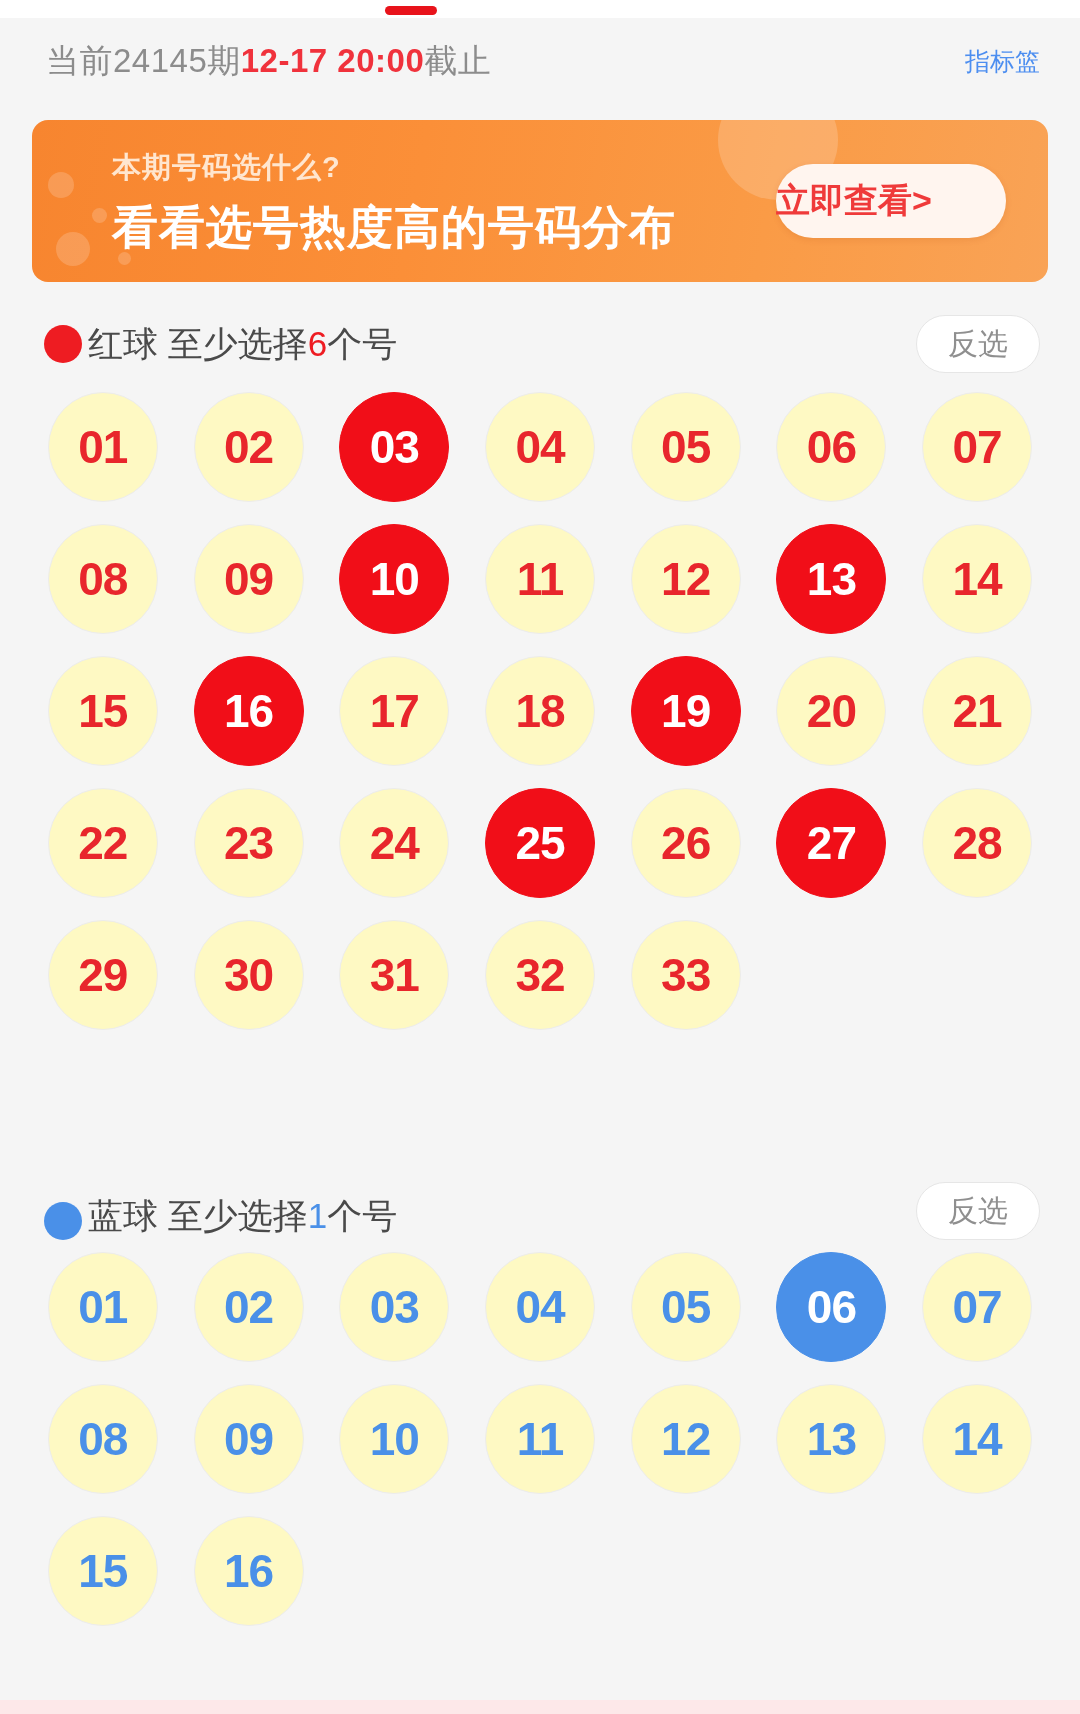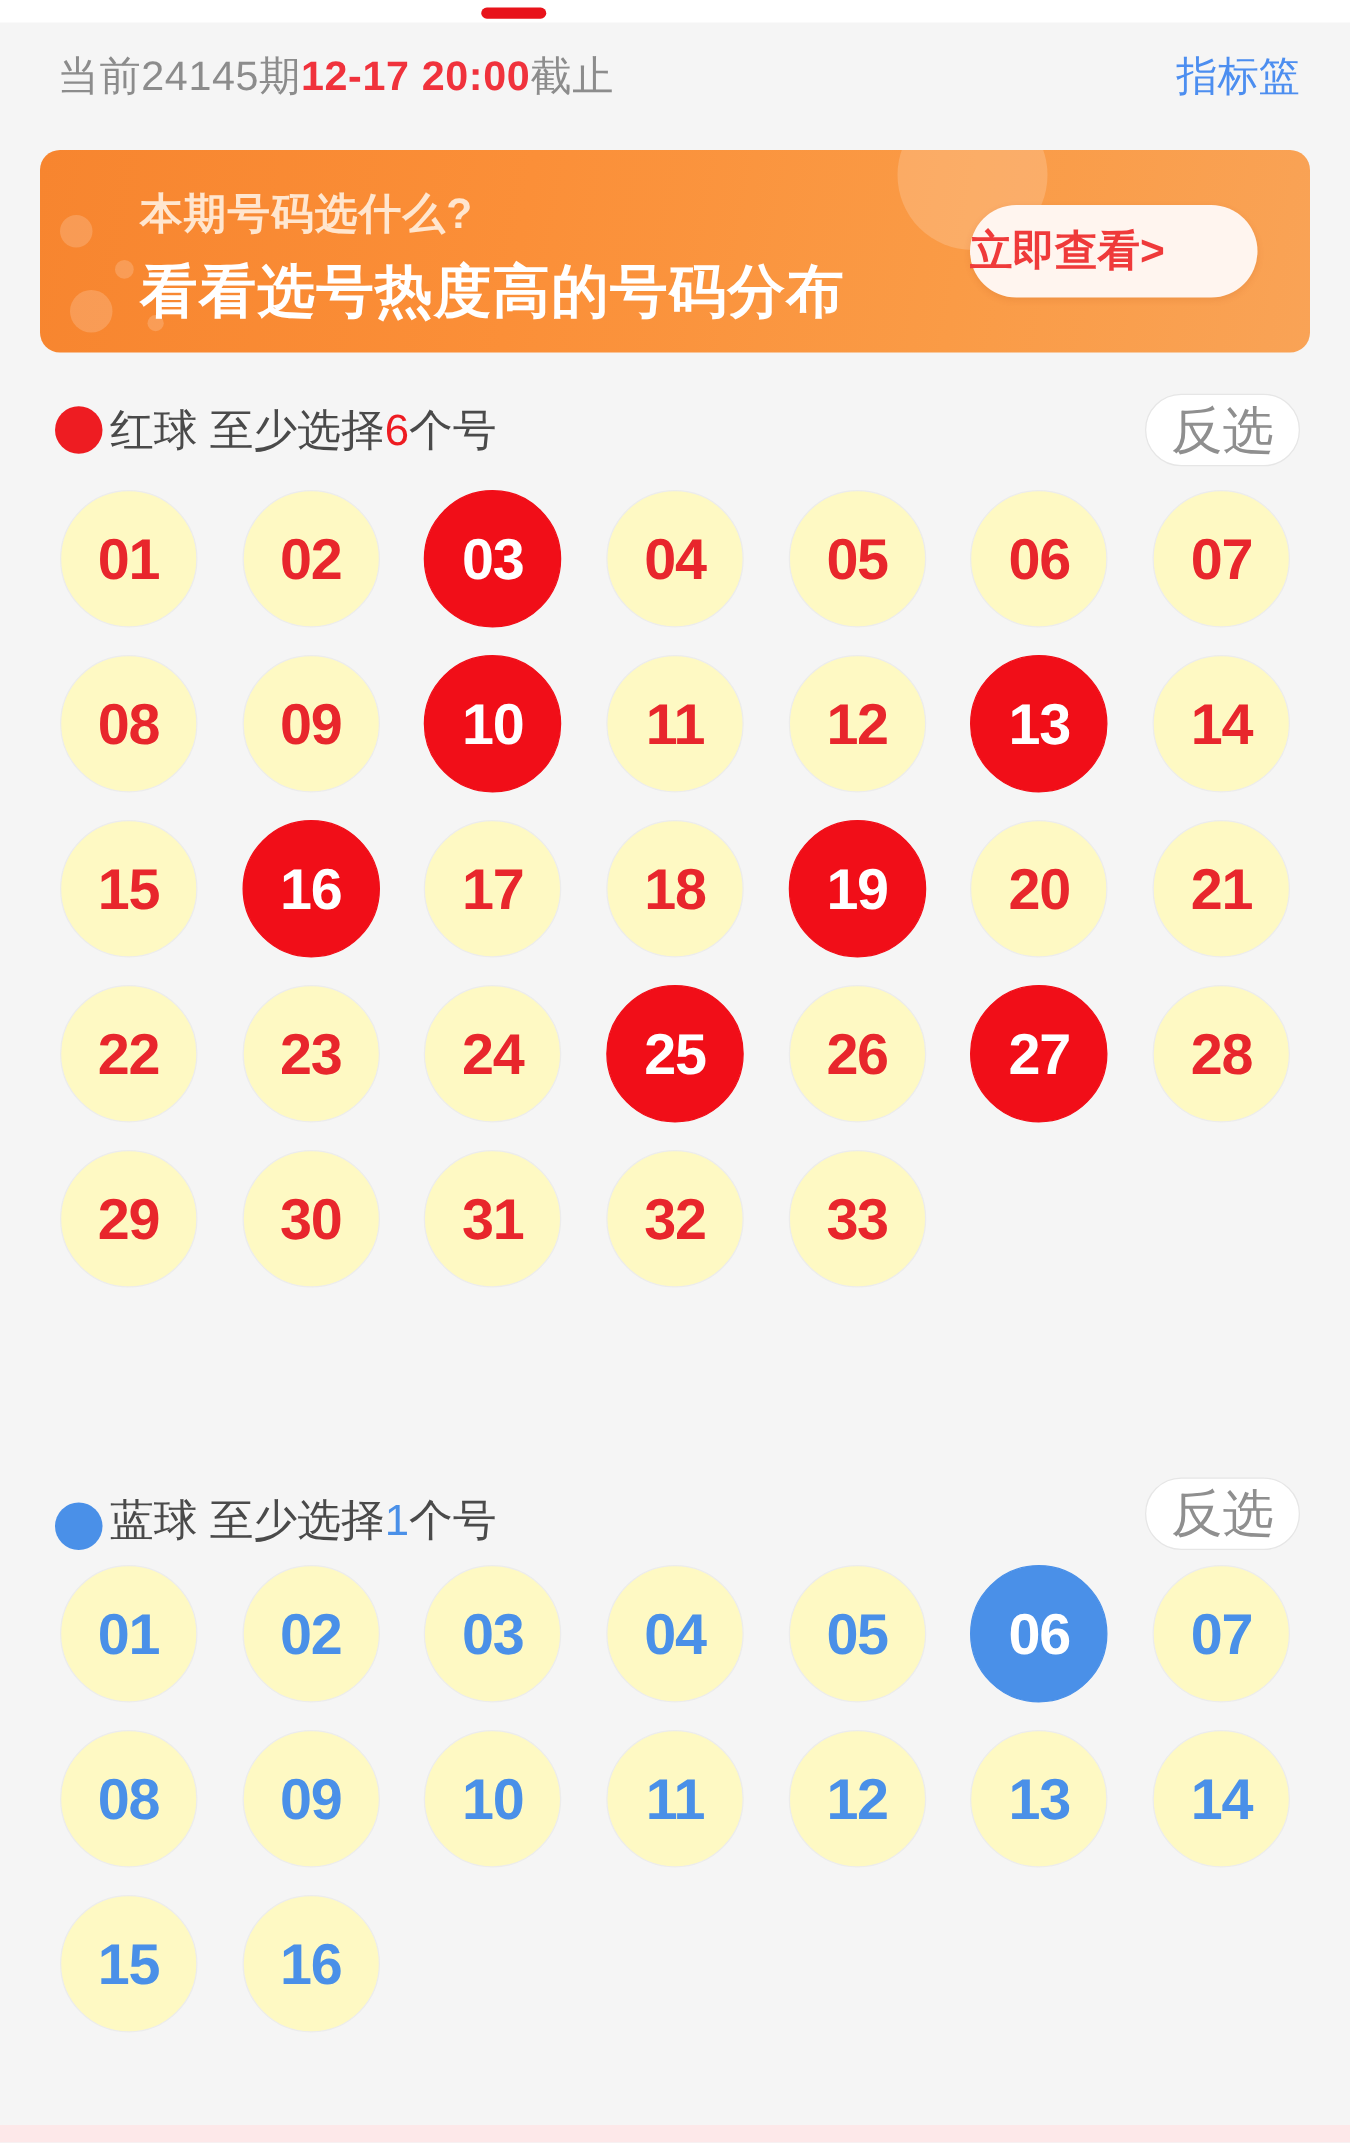--- a/index.html
+++ b/index.html
@@ -23,39 +23,39 @@
   }
 
   
   .header {
     position:absolute; left:0; top:18px; width:1080px; height:86px;
     display:flex; align-items:center; justify-content:space-between;
     padding:0 40px 0 46px;
   }
   .period { font-size:33px; color:#8c8c8c; letter-spacing:0.5px; white-space:nowrap; }
   .period .hl { color:#f0323c; font-weight:600; }
-  .indicator-basket { font-size:33px; color:#4c8ef0; white-space:nowrap; }
+  .indicator-basket { font-size:25px; color:#4c8ef0; white-space:nowrap; }
 
   
   .banner {
     position:absolute; left:32px; top:120px;
     width:1016px; height:162px;
     border-radius:16px;
     background:linear-gradient(100deg,#f7852f 0%,#fb8f38 38%,#fa9b46 72%,#f9a356 100%);
     overflow:hidden;
   }
   .banner .bubble { position:absolute; border-radius:50%; background:rgba(255,255,255,0.18); }
   .b1 { width:26px; height:26px; left:16px; top:52px; }
   .b2 { width:15px; height:15px; left:60px; top:88px; }
   .b3 { width:34px; height:34px; left:24px; top:112px; }
   .b4 { width:13px; height:13px; left:86px; top:132px; }
   .b5 { width:120px; height:120px; right:210px; top:-40px; background:rgba(255,255,255,0.07); }
   .banner-texts { position:absolute; left:80px; top:28px; }
   .banner-line1 {
-    font-size:34px; color:#ffe6cf; font-weight:600;
+    font-size:29px; color:#ffe6cf; font-weight:600;
     letter-spacing:1px; margin-bottom:9px;
   }
   .banner-line2 {
     font-size:46px; color:#ffffff; font-weight:700; letter-spacing:1px;
   }
   .banner-btn {
     position:absolute; right:42px; top:44px;
     width:230px; height:74px; border-radius:37px;
     background:#fff5ef;
     display:flex; align-items:center; justify-content:flex-start;
@@ -75,21 +75,21 @@
     font-size:35px; color:#4a4a4a; margin-left:6px; white-space:nowrap;
   }
   .sec-title .n-red { color:#ee1c22; }
   .sec-title .n-blue { color:#4a90e8; }
   .invert-btn {
     margin-left:auto;
     width:124px; height:58px; border-radius:29px;
     background:#ffffff; border:1px solid #e6e6e6;
     display:flex; align-items:center; justify-content:center;
   }
-  .invert-btn span { font-size:41px; color:#8f8f8f; }
+  .invert-btn span { font-size:30px; color:#8f8f8f; }
 
   
   .grid {
     position:absolute; left:30px; width:1020px;
     display:grid;
     grid-template-columns:repeat(7,1fr);
     row-gap:22px;
     justify-items:center;
   }
   .ball {

